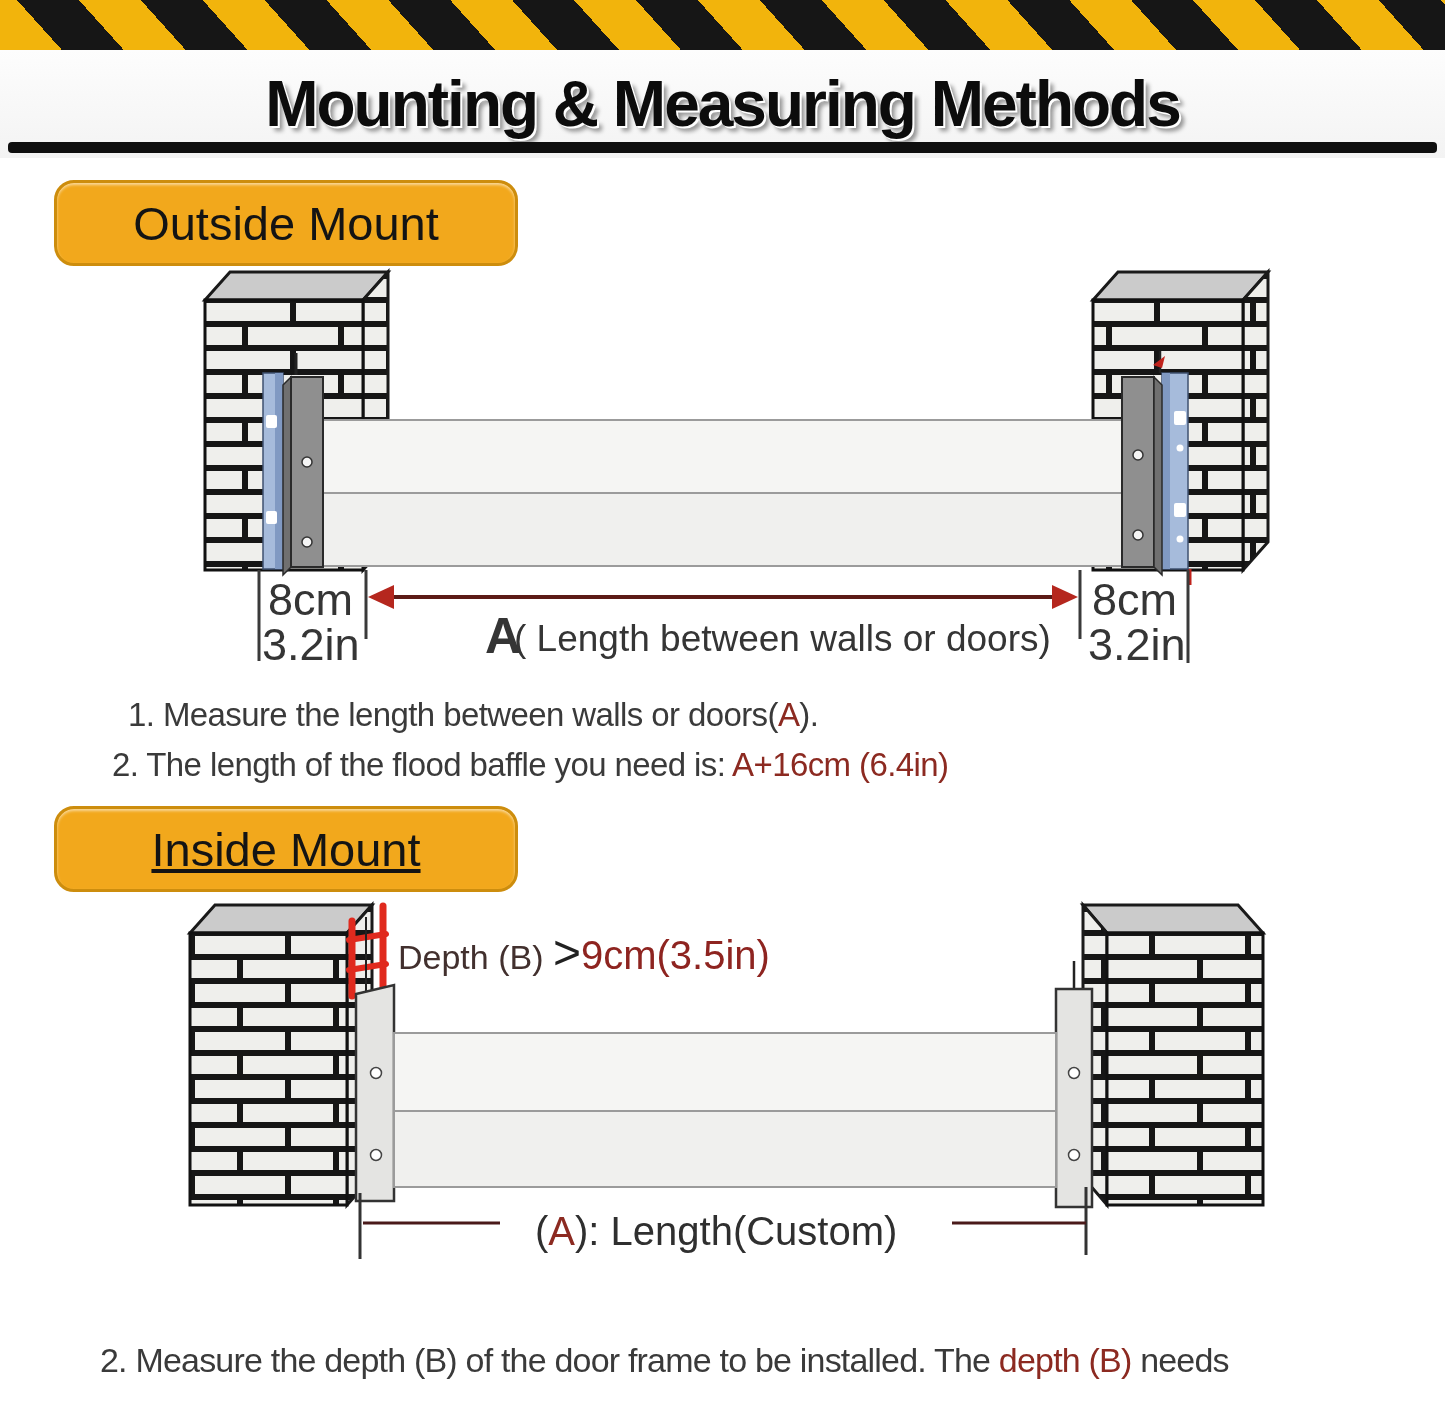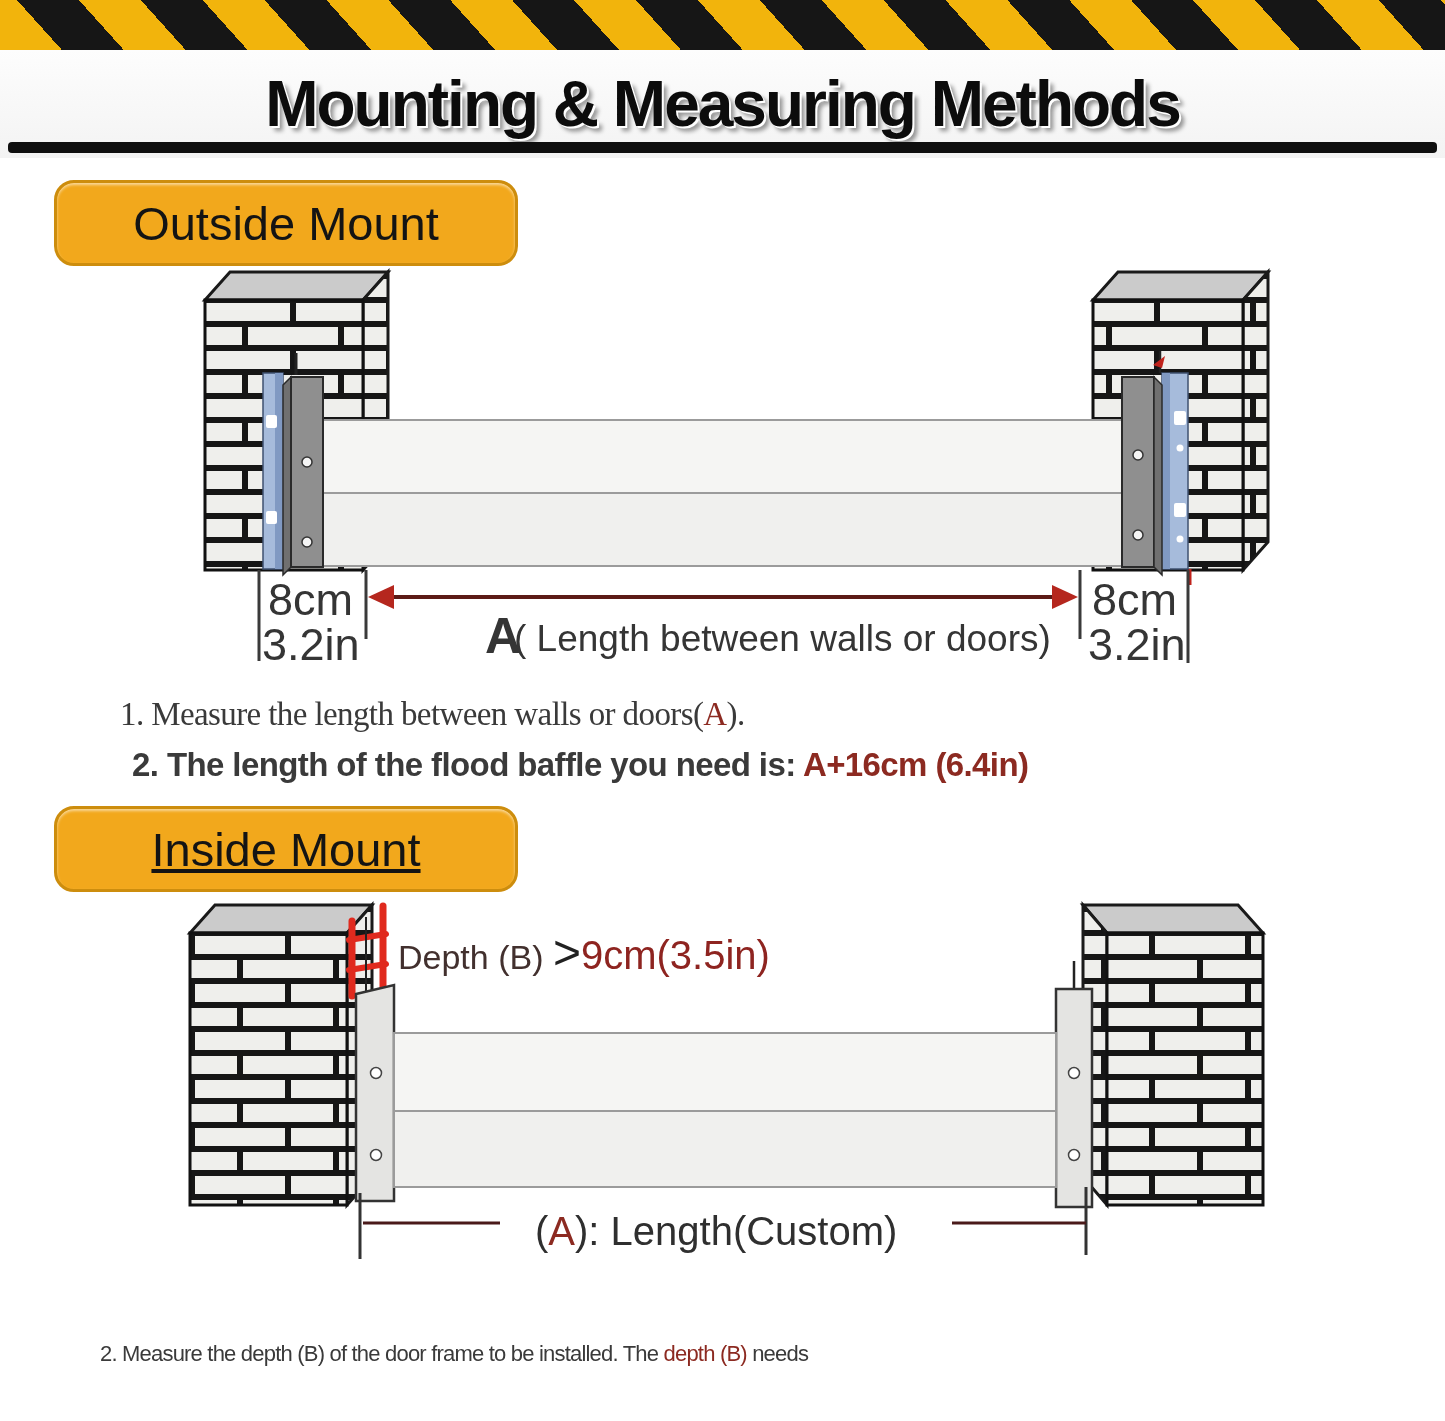--- a/index.html
+++ b/index.html
@@ -27,24 +27,24 @@
 
   
   .diag{position:absolute;left:0;}
   .diag-outside{top:263px;}
   .diag-inside{top:893px;}
   svg{font-family:"Liberation Sans",sans-serif;}
   svg text{fill:#353535;}
 
   
   .step{position:absolute;font-size:33px;letter-spacing:-0.6px;color:#3a3a3a;white-space:nowrap;}
-  .out-step1{left:120px;top:696px;font-family:Liberation Serif, serif;}
-  .out-step2{left:132px;top:746px;font-weight:bold;}
+  .out-step1{left:128px;top:696px;}
+  .out-step2{left:112px;top:746px;}
   .in-step1{left:100px;top:1288px;font-size:35px;}
-  .in-step2{left:100px;top:1341px;font-size:22px;letter-spacing:-0.8px;}
+  .in-step2{left:100px;top:1341px;font-size:34px;letter-spacing:-0.8px;}
   .in-step3{left:56px;top:1383px;font-size:34px;letter-spacing:-0.8px;}
   .maroon{color:#8c2a21;}
 </style>
 </head>
 <body>
 
 <div class="page">
 
   <div class="hazard"></div>
   <div class="title-band">

